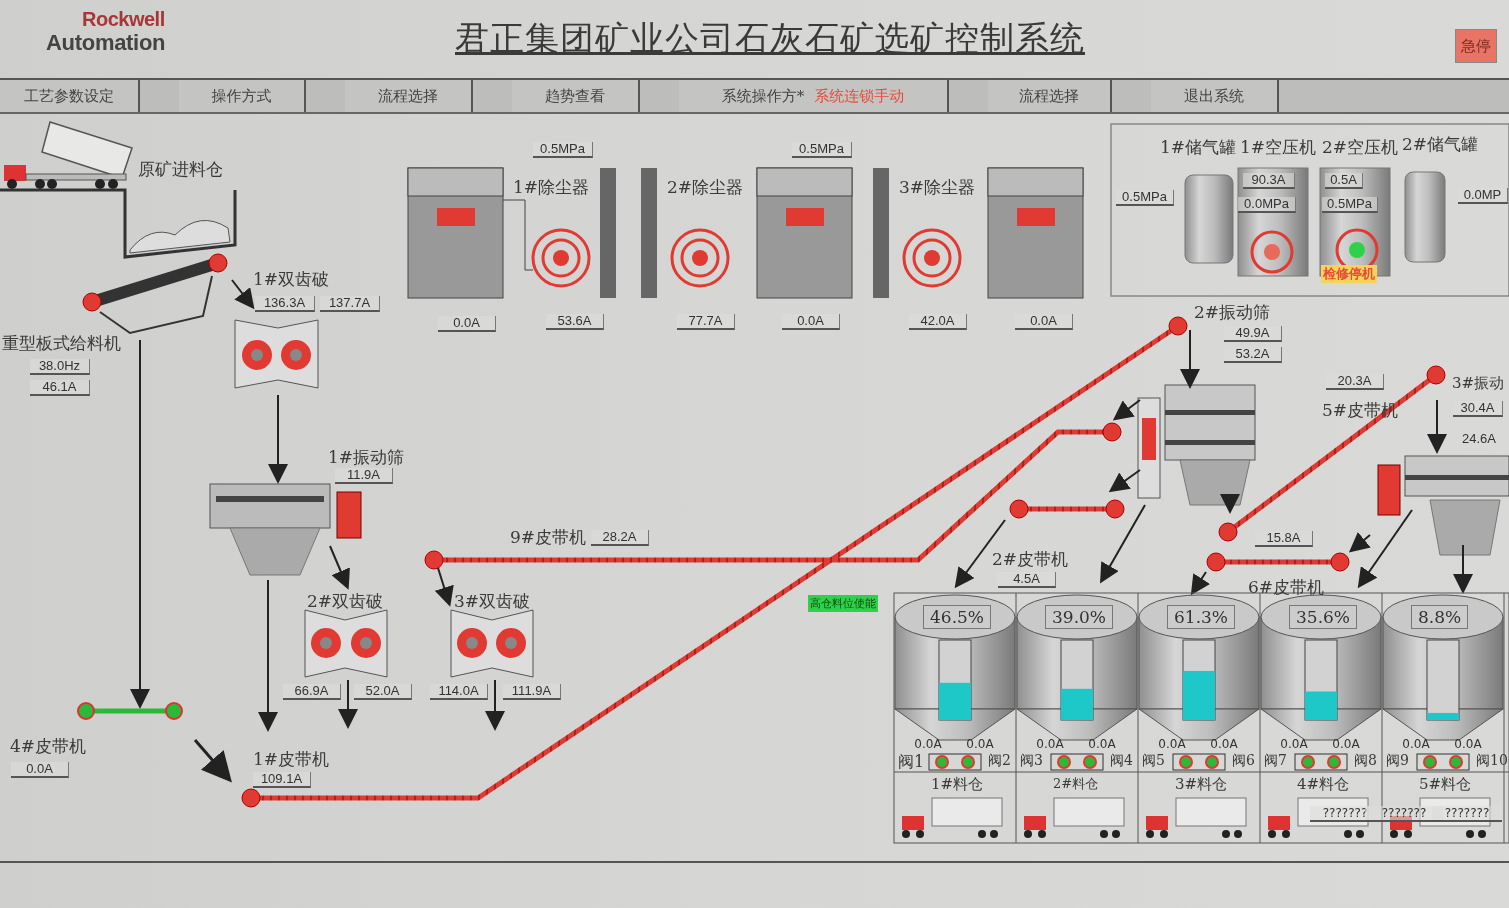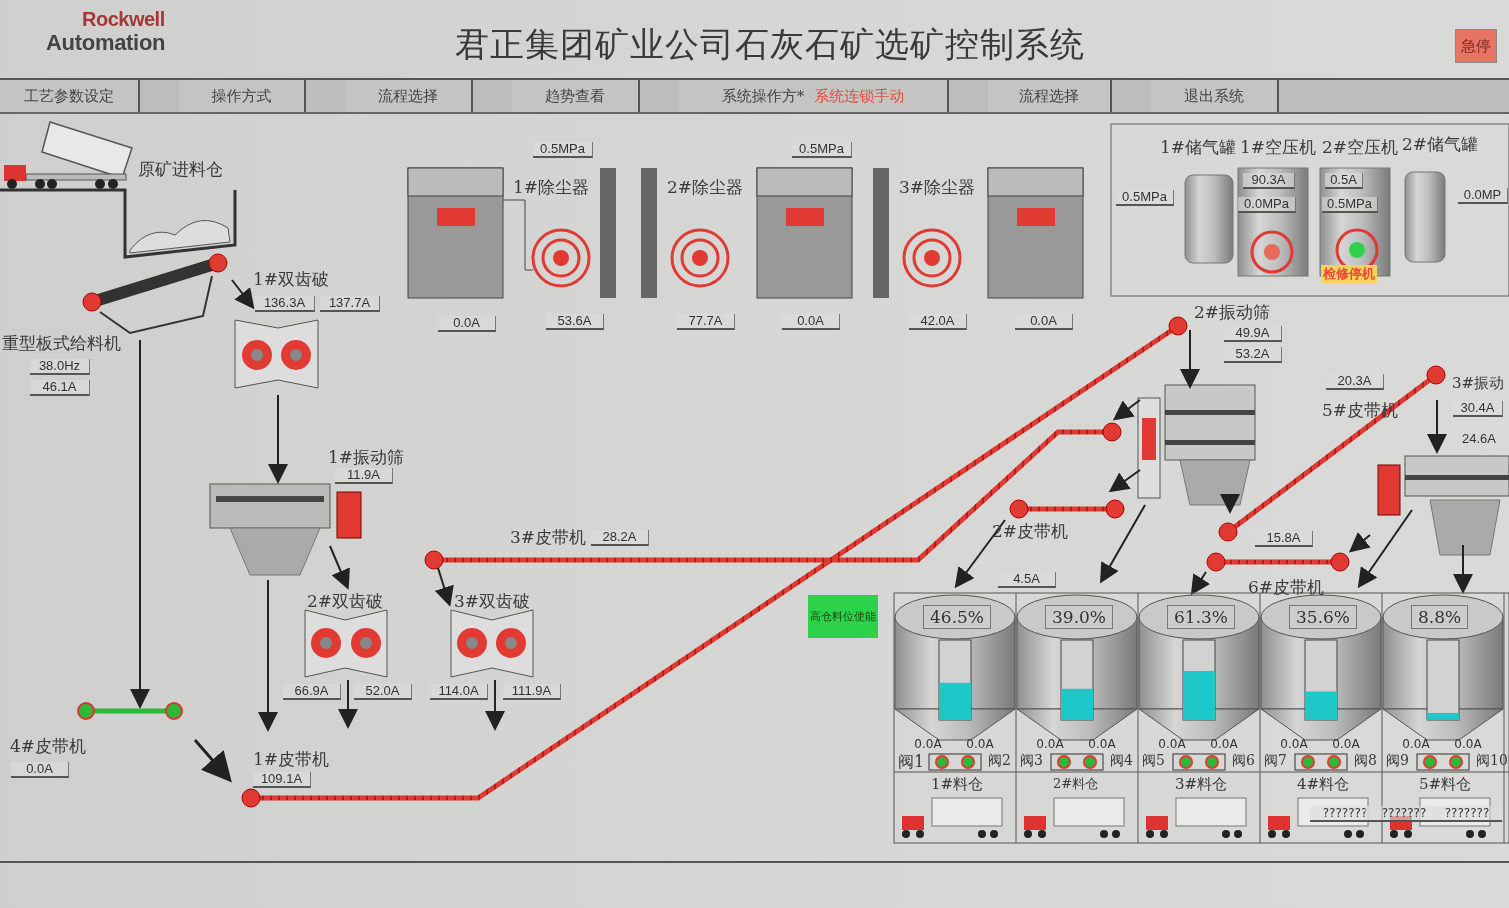--- a/index.html
+++ b/index.html
@@ -1,31 +1,31 @@
 <!DOCTYPE html>
 <html><head>
 <meta charset="utf-8">
 <style>
   * { box-sizing: border-box; margin: 0; padding: 0; }
   html, body { width: 1509px; height: 908px; overflow: hidden; background: #d4d4d2; font-family: "DejaVu Sans", sans-serif; color: #333; }
   .abs { position: absolute; }
   #root { position: relative; width: 1509px; height: 908px; background: linear-gradient(90deg,#cfcfcd 0%,#d6d6d4 50%,#d9d9d7 100%); text-align: center; }
   .logo1 { left: 82px; top: 8px; font: bold 20px "Liberation Sans", sans-serif; color: #a83636; letter-spacing: -0.5px; }
   .logo2 { left: 46px; top: 30px; font: bold 22px "Liberation Sans", sans-serif; color: #444; letter-spacing: -0.3px; }
-  .title { left: 455px; top: 22px; font: 34px "DejaVu Serif", serif; color: #3a3a3a; letter-spacing: 1px; }
+  .title { left: 455px; top: 16px; font: 34px "DejaVu Serif", serif; color: #3a3a3a; letter-spacing: 1px; text-decoration: underline; }
   .estop { left: 1455px; top: 29px; width: 42px; height: 34px; background: #e87466; border: 1px solid #888; font: 15px "DejaVu Serif", serif; color: #7a2a22; display: flex; align-items: center; justify-content: center; }
   .navbar { left: 0; top: 78px; width: 1509px; height: 36px; display: flex; border-top: 2px solid #555; border-bottom: 2px solid #666; background: #bdbdbb; gap: 39px; }
   .navbtn { height: 100%; border-right: 2px solid #555; display: flex; align-items: center; justify-content: center; font: 15px "DejaVu Serif", serif; color: #444; background: #c4c4c2; white-space: nowrap; overflow: hidden; }
   .navbtn .red { color: #e84a3a; margin-left: 10px; }
   .navbtn.dt { font: 18px "Liberation Sans", sans-serif; color: #444; background: #cfcfcd; }
   .lbl { font: 17px "DejaVu Serif", serif; color: #3a3a3a; white-space: nowrap; }
   .val { font: 13px "Liberation Sans", sans-serif; color: #333; border-bottom: 2px solid #555; border-right: 1px solid #777; padding: 0 2px; height: 16px; line-height: 14px; white-space: nowrap; background: rgba(220,220,218,.6); }
   .pct { font: 17px "DejaVu Serif", serif; color: #333; background: #ccc; border: 1px solid #777; padding: 1px 6px; }
   .small { font: 12px "DejaVu Sans", sans-serif; }
-  .green-lbl { background: #2ed24a; color: #124a12; font: 11px "DejaVu Sans", sans-serif; padding: 14px 2px; }
+  .green-lbl { background: #2ed24a; color: #124a12; font: 11px "DejaVu Sans", sans-serif; padding: 1px 2px; }
   .warn { background: #f6d45a; color: #e84a3a; font: bold 13px "DejaVu Sans", sans-serif; padding: 0 2px; }
   svg { position: absolute; left: 0; top: 0; }
 </style>
 </head>
 <body>
 
 <div id="root">
 
   <div class="abs logo1">Rockwell</div>
   <div class="abs logo2">Automation</div>
@@ -315,21 +315,21 @@
   <div class="abs val" style="left:335px;top:468px;width:58px">11.9A</div>
 
   <div class="abs lbl" style="left:307px;top:590px">2#双齿破</div>
   <div class="abs val" style="left:283px;top:684px;width:58px">66.9A</div>
   <div class="abs val" style="left:354px;top:684px;width:58px">52.0A</div>
 
   <div class="abs lbl" style="left:454px;top:590px">3#双齿破</div>
   <div class="abs val" style="left:430px;top:684px;width:58px">114.0A</div>
   <div class="abs val" style="left:503px;top:684px;width:58px">111.9A</div>
 
-  <div class="abs lbl" style="left:510px;top:526px">3#皮带机</div>
+  <div class="abs lbl" style="left:510px;top:526px">9#皮带机</div>
   <div class="abs val" style="left:591px;top:530px;width:58px">28.2A</div>
 
   <div class="abs lbl" style="left:10px;top:735px">4#皮带机</div>
   <div class="abs val" style="left:11px;top:762px;width:58px">0.0A</div>
 
   <div class="abs lbl" style="left:253px;top:748px">1#皮带机</div>
   <div class="abs val" style="left:253px;top:772px;width:58px">109.1A</div>
 
   <div class="abs val" style="left:533px;top:142px;width:60px">0.5MPa</div>
   <div class="abs lbl" style="left:513px;top:176px">1#除尘器</div>
@@ -364,21 +364,21 @@
   <div class="abs val" style="left:1326px;top:374px;width:58px">20.3A</div>
   <div class="abs lbl" style="left:1322px;top:399px">5#皮带机</div>
 
   <div class="abs lbl" style="left:1452px;top:374px;font-size:15px">3#振动</div>
   <div class="abs val" style="left:1453px;top:401px;width:50px">30.4A</div>
   <div class="abs val" style="left:1455px;top:432px;width:48px;border:none;background:none">24.6A</div>
 
   <div class="abs val" style="left:1255px;top:531px;width:58px">15.8A</div>
   <div class="abs lbl" style="left:1248px;top:576px">6#皮带机</div>
 
-  <div class="abs lbl" style="left:992px;top:520px">2#皮带机</div>
+  <div class="abs lbl" style="left:992px;top:548px">2#皮带机</div>
   <div class="abs val" style="left:998px;top:572px;width:58px">4.5A</div>
 
   <div class="abs green-lbl" style="left:808px;top:595px">高仓料位使能</div>
 
   <div id="silo-texts">
       <div class="abs pct" style="left:923px;top:605px">46.5%</div>
       <div class="abs val small" style="left:908px;top:737px;width:40px;border:none;background:none">0.0A</div>
       <div class="abs val small" style="left:960px;top:737px;width:40px;border:none;background:none">0.0A</div>
       <div class="abs lbl" style="left:898px;top:752px;font-size:16px">阀1</div>
       <div class="abs lbl" style="left:988px;top:752px;font-size:14px">阀2</div>

